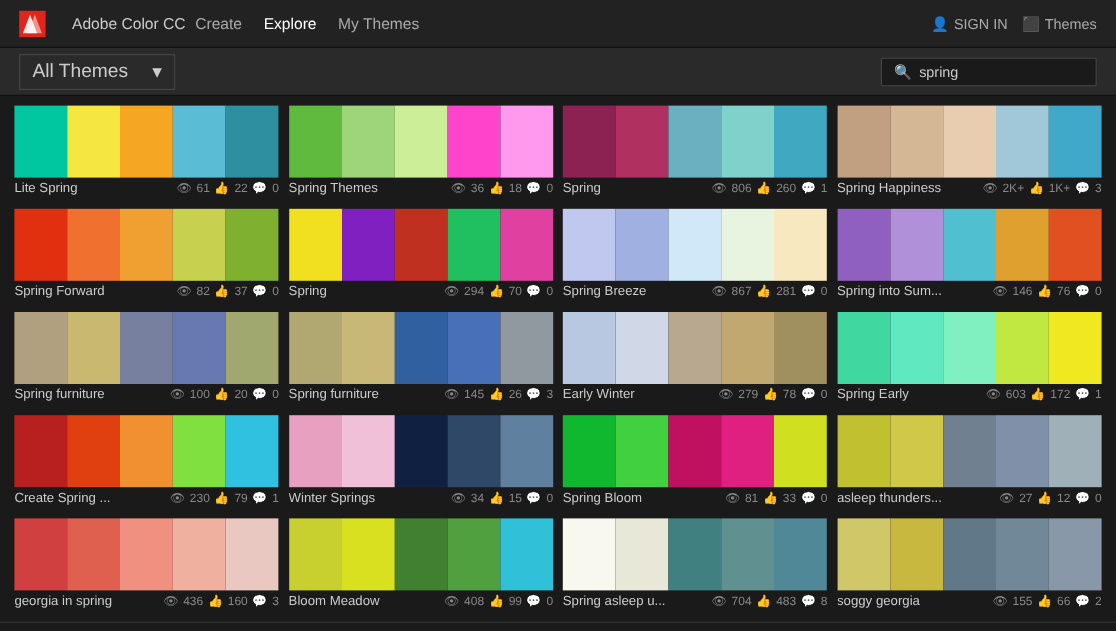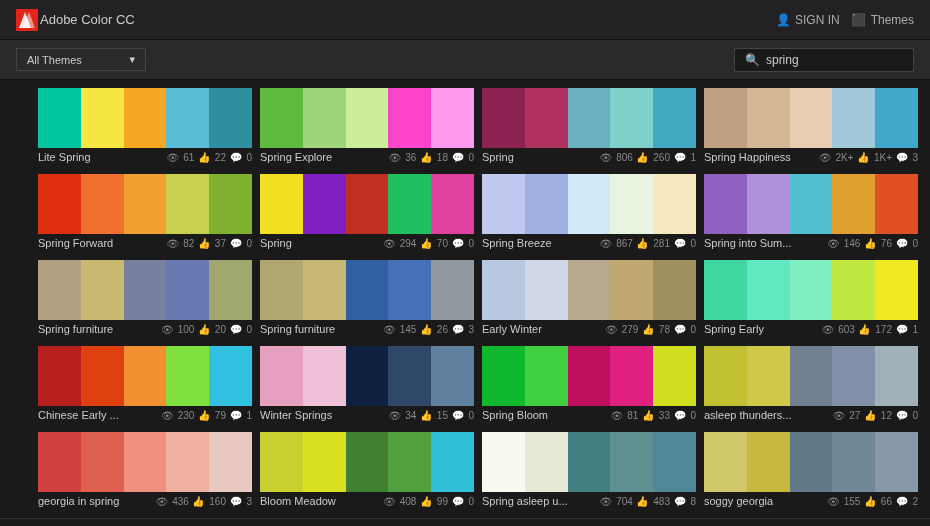--- a/index.html
+++ b/index.html
@@ -1,37 +1,37 @@
 <!DOCTYPE html>
 <html><head>
   <meta charset="utf-8">
   <style>
     * { margin: 0; padding: 0; box-sizing: border-box; }
     body { background: #1a1a1a; color: #ccc; font-family: Arial, sans-serif; font-size: 12px; width: 930px; height: 526px; overflow: hidden; }
 
     
     .header { background: #222; display: flex; align-items: center; padding: 0 16px; height: 40px; border-bottom: 1px solid #111; }
-    .logo { display: flex; align-items: center; gap: 2px; margin-right: 8px; }
+    .logo { display: flex; align-items: center; gap: 22px; margin-right: 8px; }
     .logo-icon { width: 22px; height: 22px; background: #e1251b; display: flex; align-items: center; justify-content: center; font-size: 10px; font-weight: bold; color: white; }
     .logo-text { color: #ccc; font-size: 13px; }
     .nav-links { display: flex; gap: 18px; }
     .nav-link { color: #aaa; font-size: 13px; cursor: pointer; text-decoration: none; }
     .nav-link.active { color: #fff; }
     .header-right { margin-left: auto; display: flex; align-items: center; gap: 12px; }
     .sign-in { color: #aaa; font-size: 12px; cursor: pointer; display: flex; align-items: center; gap: 4px; }
     .adobe-logo { color: #aaa; font-size: 12px; display: flex; align-items: center; gap: 4px; }
 
     
     .toolbar { background: #2a2a2a; padding: 8px 16px; display: flex; align-items: center; gap: 10px; border-bottom: 1px solid #111; height: 40px; }
-    .all-themes-btn { background: #2a2a2a; color: #ccc; border: 1px solid #444; padding: 4px 10px; font-size: 11px; cursor: pointer; display: flex; align-items: center; gap: 6px; min-width: 130px; }
+    .all-themes-btn { background: #2a2a2a; color: #ccc; border: 1px solid #444; padding: 4px 10px; font-size: 16px; cursor: pointer; display: flex; align-items: center; gap: 6px; min-width: 130px; }
     .search-box { margin-left: auto; background: #1a1a1a; border: 1px solid #444; padding: 4px 10px; display: flex; align-items: center; gap: 6px; width: 180px; }
     .search-box input { background: transparent; border: none; outline: none; color: #ccc; font-size: 12px; width: 140px; }
 
     
-    .grid-container { padding: 8px 12px; display: grid; grid-template-columns: repeat(4, 1fr); gap: 8px; overflow: hidden; margin-left: 26px; }
+    .grid-container { padding: 8px 12px; display: grid; grid-template-columns: repeat(4, 1fr); gap: 8px; overflow: hidden; }
 
     
     .theme-card { cursor: pointer; }
     .color-strip { display: flex; height: 60px; width: 100%; }
     .color-swatch { flex: 1; height: 100%; }
     .theme-info { display: flex; align-items: center; padding: 3px 0; gap: 2px; }
     .theme-name { color: #ccc; font-size: 11px; flex: 1; white-space: nowrap; overflow: hidden; text-overflow: ellipsis; }
     .meta { display: flex; align-items: center; gap: 4px; color: #888; font-size: 10px; margin-left: 4px; white-space: nowrap; }
 
     
@@ -46,20 +46,25 @@
   <div class="header">
     <div class="logo">
       <div class="logo-icon">
         <svg width="16" height="16" viewBox="0 0 16 16">
           <polygon points="0,16 6,0 12,16" fill="white" opacity="0.9"></polygon>
           <polygon points="4,16 10,0 16,16" fill="white" opacity="0.5"></polygon>
         </svg>
       </div>
       <span class="logo-text">Adobe Color CC</span>
     </div>
+    <nav class="nav-links">
+      <a class="nav-link">Create</a>
+      <a class="nav-link active">Explore</a>
+      <a class="nav-link">My Themes</a>
+    </nav>
     <div class="header-right">
       <div class="sign-in">
         <span>👤</span>
         <span>SIGN IN</span>
       </div>
       <div class="adobe-logo">
         <span>⬛</span>
         <span>Themes</span>
       </div>
     </div>
@@ -92,21 +97,21 @@
       </div>
       <div class="theme-card">
         <div class="color-strip">
           <div class="color-swatch" style="background: rgb(95, 186, 62);"></div>
           <div class="color-swatch" style="background: rgb(158, 212, 122);"></div>
           <div class="color-swatch" style="background: rgb(204, 238, 153);"></div>
           <div class="color-swatch" style="background: rgb(255, 68, 204);"></div>
           <div class="color-swatch" style="background: rgb(255, 153, 238);"></div>
         </div>
         <div class="theme-info">
-          <span class="theme-name">Spring Explore</span>
+          <span class="theme-name">Spring Themes</span>
           <span class="meta"><span style="font-size:10px">👁</span>36 <span>👍</span>18 <span>💬</span>0</span>
         </div>
       </div>
       <div class="theme-card">
         <div class="color-strip">
           <div class="color-swatch" style="background: rgb(139, 34, 82);"></div>
           <div class="color-swatch" style="background: rgb(176, 48, 96);"></div>
           <div class="color-swatch" style="background: rgb(106, 176, 192);"></div>
           <div class="color-swatch" style="background: rgb(128, 208, 204);"></div>
           <div class="color-swatch" style="background: rgb(64, 168, 192);"></div>
@@ -235,21 +240,21 @@
       </div>
       <div class="theme-card">
         <div class="color-strip">
           <div class="color-swatch" style="background: rgb(184, 32, 32);"></div>
           <div class="color-swatch" style="background: rgb(224, 64, 16);"></div>
           <div class="color-swatch" style="background: rgb(240, 144, 48);"></div>
           <div class="color-swatch" style="background: rgb(128, 224, 64);"></div>
           <div class="color-swatch" style="background: rgb(48, 192, 224);"></div>
         </div>
         <div class="theme-info">
-          <span class="theme-name">Chinese Early ...</span>
+          <span class="theme-name">Create Spring ...</span>
           <span class="meta"><span style="font-size:10px">👁</span>230 <span>👍</span>79 <span>💬</span>1</span>
         </div>
       </div>
       <div class="theme-card">
         <div class="color-strip">
           <div class="color-swatch" style="background: rgb(232, 160, 192);"></div>
           <div class="color-swatch" style="background: rgb(240, 192, 216);"></div>
           <div class="color-swatch" style="background: rgb(16, 32, 64);"></div>
           <div class="color-swatch" style="background: rgb(48, 72, 104);"></div>
           <div class="color-swatch" style="background: rgb(96, 128, 160);"></div>

